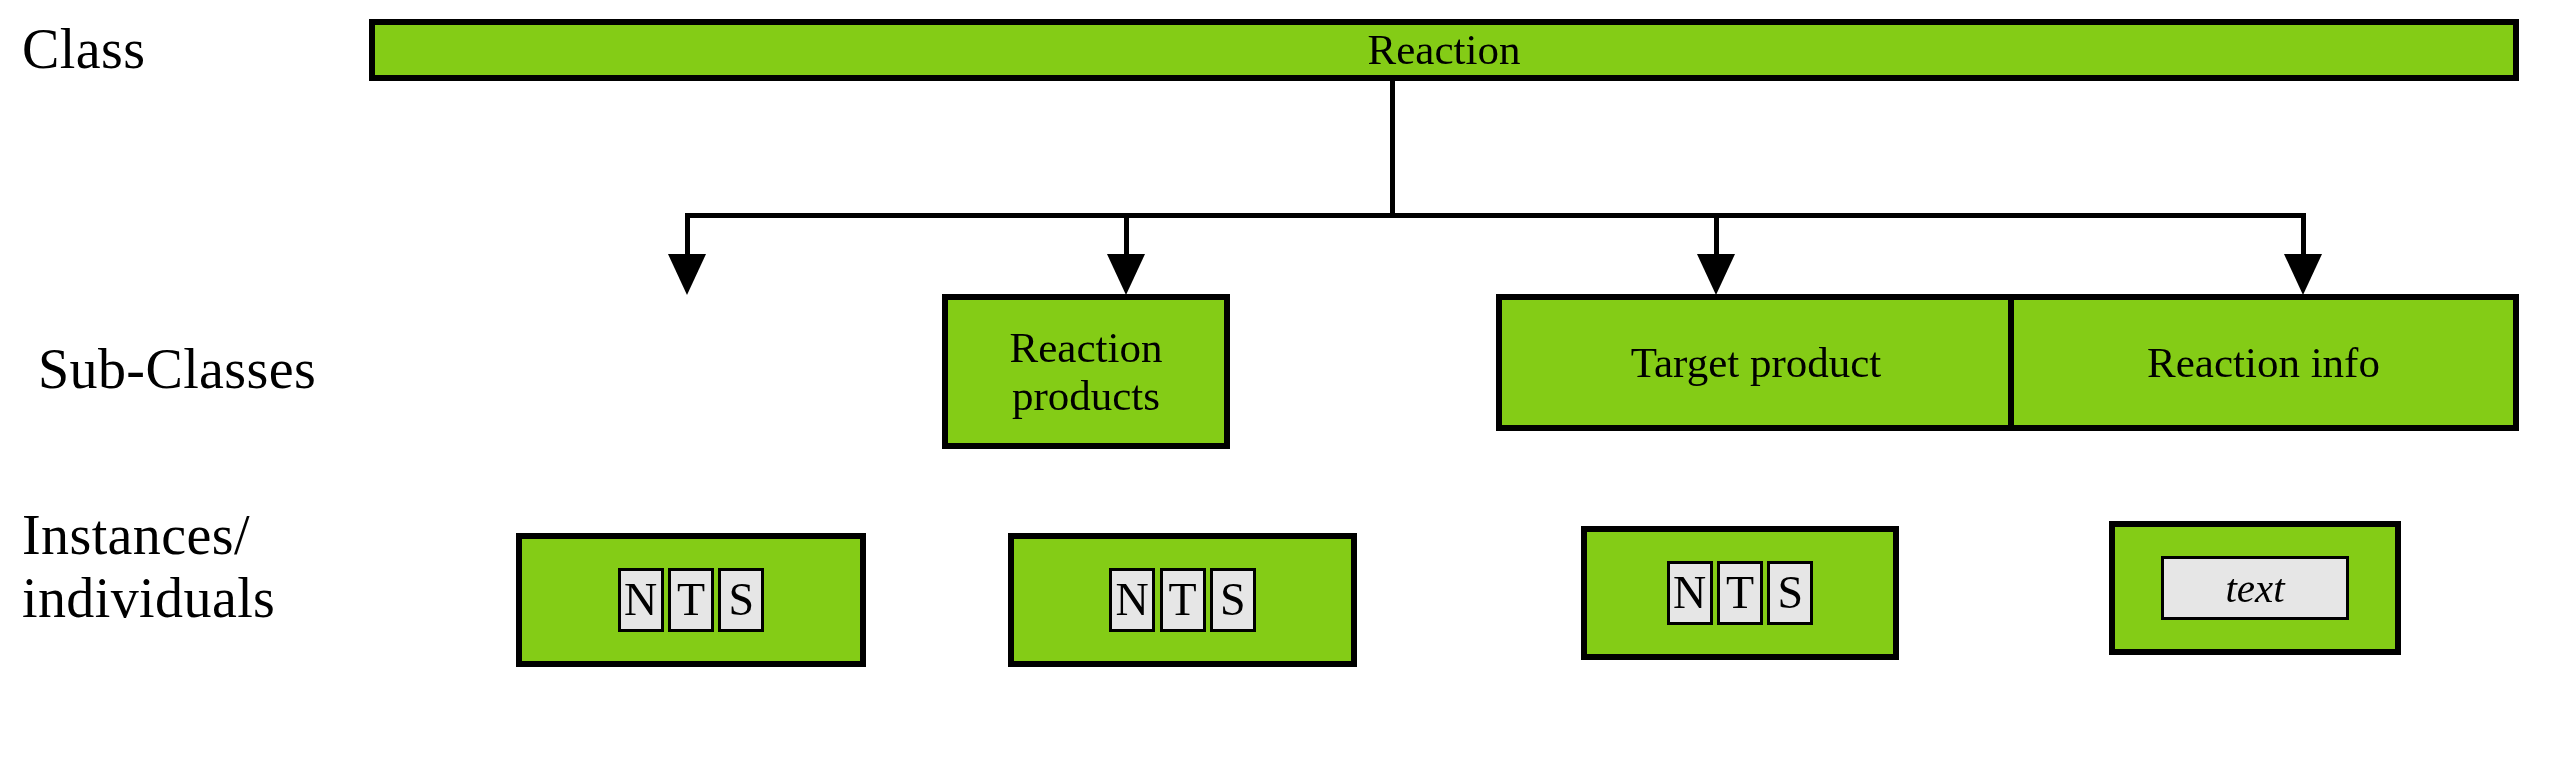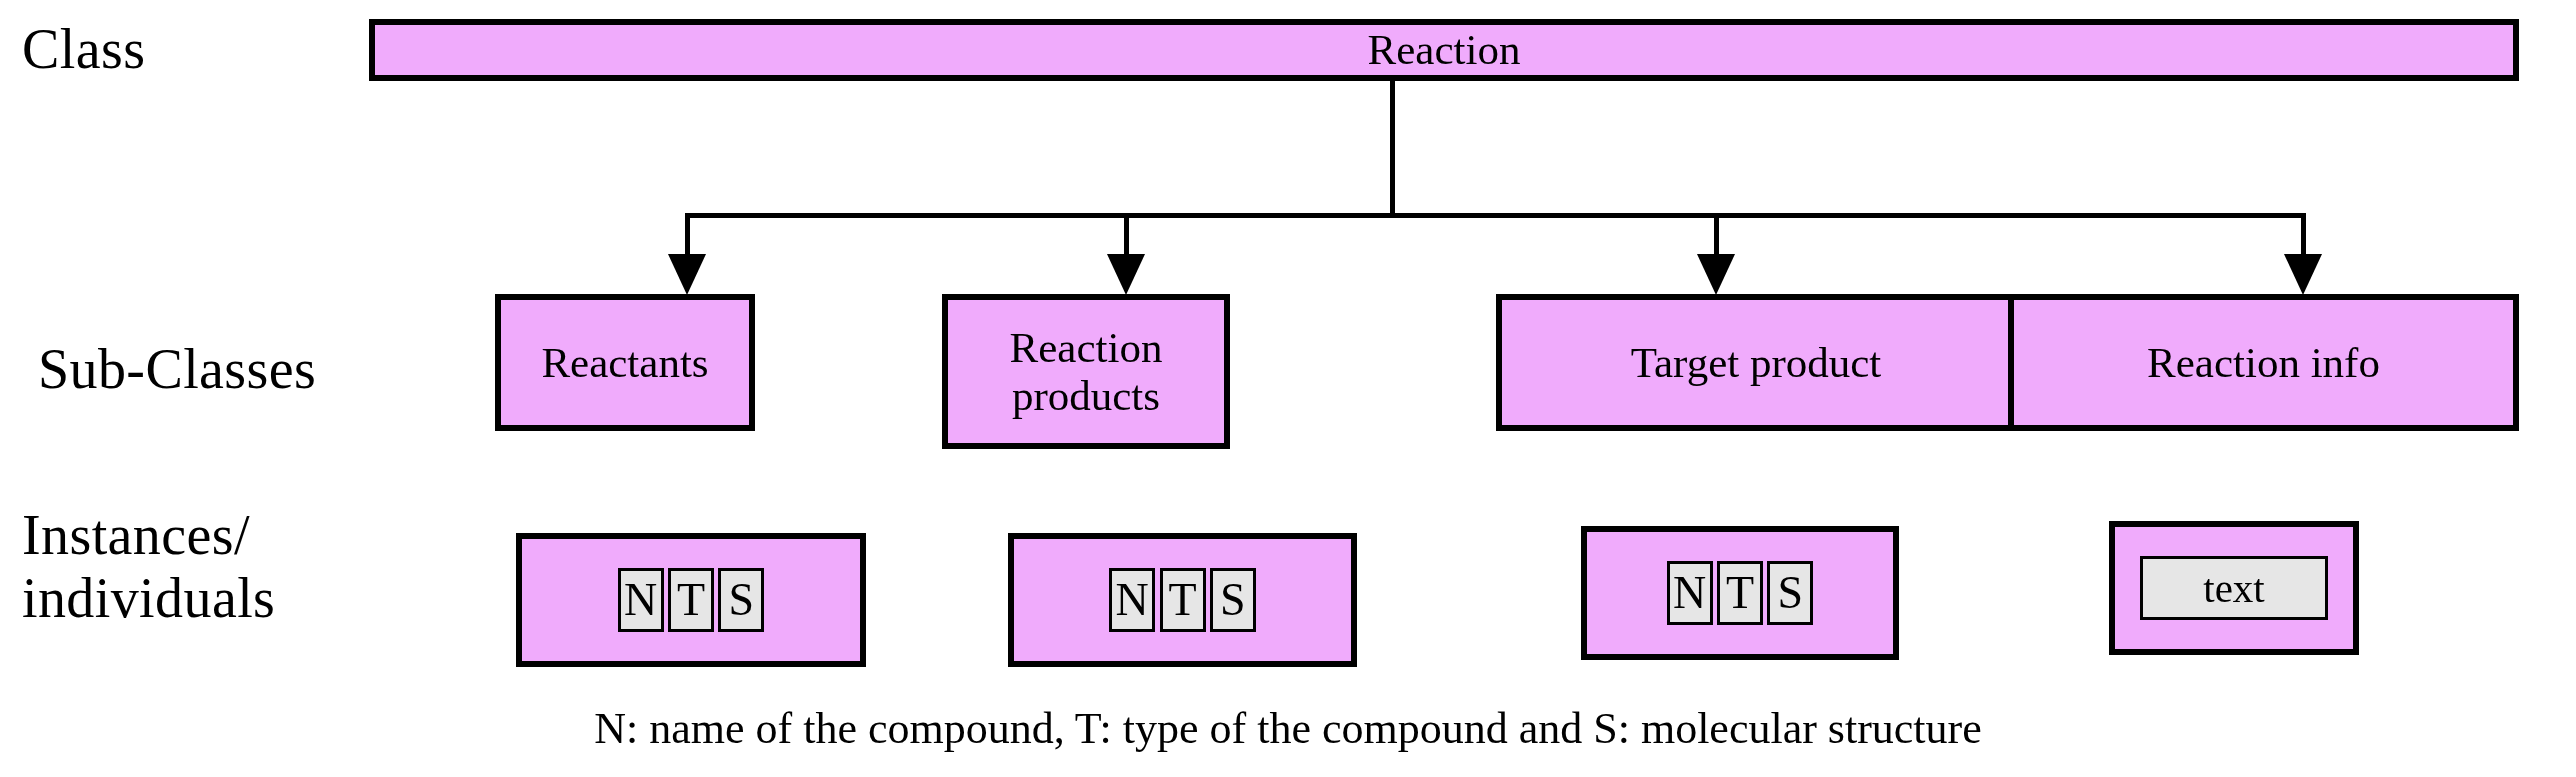--- a/index.html
+++ b/index.html
@@ -19,21 +19,21 @@
     white-space:pre;
     letter-spacing:0.4px;
   }
   #label-class{left:22px;top:20.7px;}
   #label-subclasses{left:22px;top:341px;margin-left:16px;}
   #label-instances{left:22px;top:504px;line-height:1.12;}
 
   
   .node{
     position:absolute;
-    background:#f0abfc;
+    background:#84cc16;
     border:6.6px solid #000000;
     box-sizing:border-box;
     display:flex;
     align-items:center;
     justify-content:center;
     text-align:center;
   }
   .node .nodetext{
     font-size:43px;
     line-height:1.10;
@@ -50,21 +50,21 @@
   
   #box-reactants{left:495px;top:294px;width:260px;height:137px;}
   #box-reaction-products{left:942px;top:294px;width:288px;height:155px;}
   #box-target-product{left:1496px;top:294px;width:520px;height:137px;}
   #box-reaction-info{left:2008px;top:294px;width:511px;height:137px;}
 
   
   #box-inst-reactants{left:516px;top:533px;width:350px;height:134px;}
   #box-inst-products{left:1008px;top:533px;width:349px;height:134px;}
   #box-inst-target{left:1581px;top:526px;width:318px;height:134px;}
-  #box-inst-info{left:2109px;top:521px;width:250px;height:134px;}
+  #box-inst-info{left:2109px;top:521px;width:292px;height:134px;font-style:italic;}
 
   
   .nts{display:flex;align-items:center;justify-content:center;gap:4.4px;}
   .chip{
     border:3.7px solid #000;
     background:#e6e6e6;
     box-sizing:border-box;
     width:46px;height:64px;
     display:flex;align-items:center;justify-content:center;
     font-size:46px;line-height:1;
@@ -138,23 +138,20 @@
   <div class="conn drop" id="drop-1"></div>
   <div class="conn drop" id="drop-2"></div>
   <div class="conn drop" id="drop-3"></div>
   <div class="conn drop" id="drop-4"></div>
 
   <div class="arrow" id="arrow-1"></div>
   <div class="arrow" id="arrow-2"></div>
   <div class="arrow" id="arrow-3"></div>
   <div class="arrow" id="arrow-4"></div>
 
-  <div class="node" id="box-reactants">
-    <span class="nodetext">Reactants</span>
-  </div>
 
   <div class="node" id="box-reaction-products">
     <span class="nodetext">Reaction
 products</span>
   </div>
 
   <div class="node" id="box-target-product">
     <span class="nodetext">Target product</span>
   </div>
 
@@ -185,16 +182,15 @@
       <span class="chip">S</span>
     </div>
   </div>
 
   <div class="node" id="box-inst-info">
     <div class="nts">
       <span class="textchip">text</span>
     </div>
   </div>
 
-  <div id="caption">N: name of the compound, T: type of the compound and S: molecular structure</div>
 
 </div>
 
 
 </body></html>

